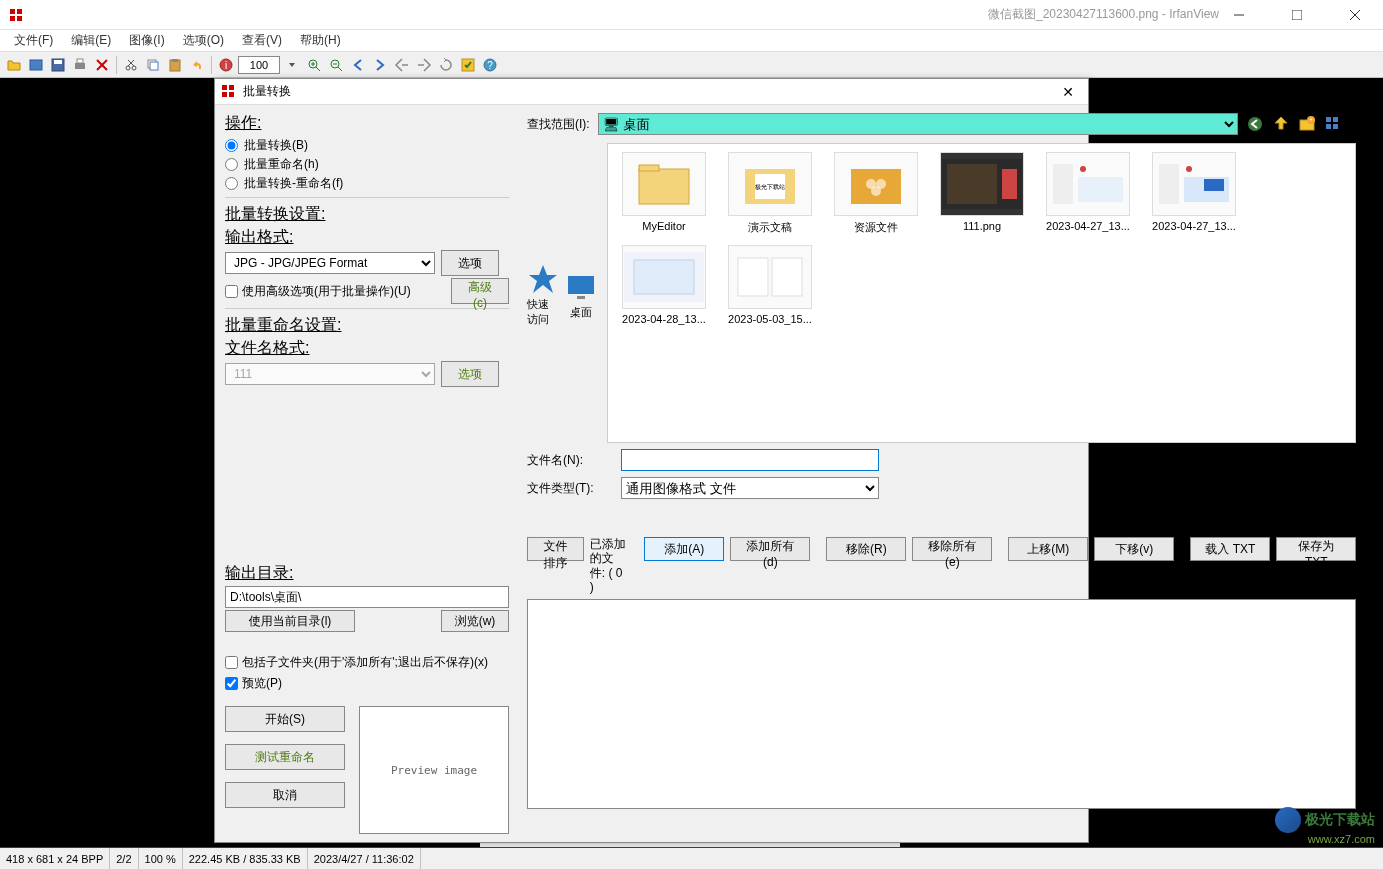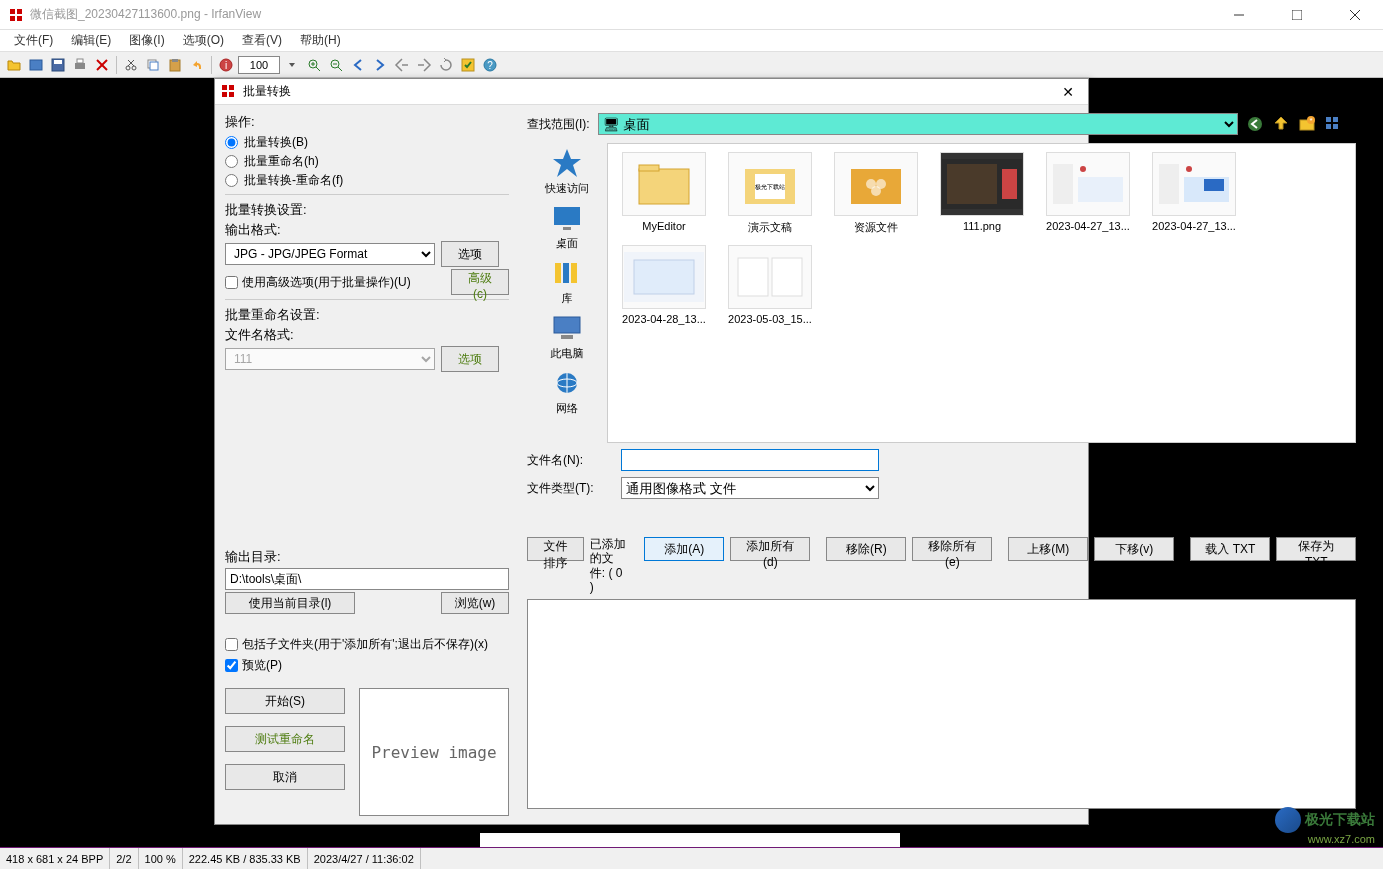--- a/index.html
+++ b/index.html
@@ -1,21 +1,21 @@
 <!DOCTYPE html>
 <html><head>
 <meta charset="utf-8">
 <style>
 * { box-sizing: border-box; margin: 0; padding: 0; }
 body { font-family: "Microsoft YaHei", "SimSun", sans-serif; font-size: 12px; background: #fff; width: 1383px; height: 869px; overflow: hidden; position: relative; }
 
 
 .titlebar { height: 30px; background: #fff; display: flex; align-items: center; padding: 0 8px; border-bottom: 1px solid #e0e0e0; }
 .titlebar .icon { width: 16px; height: 16px; margin-right: 6px; }
-.titlebar .title { flex: 1; color: #999; font-size: 12px; }
+.titlebar .title { flex: 1; color: #999; font-size: 12px; text-align: right; }
 .titlebar .winbtns { display: flex; gap: 18px; }
 .titlebar .winbtn { width: 40px; height: 28px; display: flex; align-items: center; justify-content: center; color: #666; }
 
 
 .menubar { height: 22px; display: flex; align-items: center; padding: 0 6px; gap: 2px; border-bottom: 1px solid #e0e0e0; }
 .menubar .mitem { padding: 2px 8px; color: #333; }
 
 
 .toolbar { height: 26px; background: #f0f0f0; border-bottom: 1px solid #c0c0c0; display: flex; align-items: center; padding: 0 4px; gap: 2px; }
 .toolbar .tb { width: 20px; height: 20px; display: flex; align-items: center; justify-content: center; }
@@ -31,58 +31,58 @@
 
 
 .dialog { position: absolute; left: 214px; top: 78px; width: 875px; background: #f0f0f0; border: 1px solid #888; box-shadow: 2px 2px 8px rgba(0,0,0,.3); font-family: "SimSun", sans-serif; }
 .dlg-title { height: 26px; background: #fff; display: flex; align-items: center; padding: 0 6px; border-bottom: 1px solid #ddd; }
 .dlg-title .t { flex: 1; font-size: 12px; }
 .dlg-title .close { width: 28px; text-align: center; font-size: 14px; }
 .dlg-body { display: flex; }
 .left-pane { width: 312px; padding: 8px 10px; }
 .right-pane { flex: 1; padding: 8px 10px 10px 8px; }
 
-.grp-label { font-size: 13px; margin-bottom: 2px; }
+.grp-label { font-size: 16px; margin-bottom: 2px; text-decoration: underline; }
 .radio-row { display: flex; align-items: center; gap: 4px; padding: 1px 0; font-size: 12px; }
 .radio-row input { margin: 0 2px 0 0; }
 hr.thin { border: none; border-top: 1px solid #ccc; margin: 4px 0 6px; }
 .row { display: flex; align-items: center; gap: 6px; margin: 2px 0; }
 .row select, .row input[type=text] { height: 22px; border: 1px solid #888; background: #fff; font-size: 12px; padding: 0 4px; font-family: inherit; }
 .btn { height: 22px; border: 1px solid #888; background: #e8e8e8; padding: 0 10px; font-size: 12px; font-family: inherit; }
 .btn.wide { width: 130px; }
 .btn.big { height: 26px; width: 58px; }
 .btn[disabled] { color: #4d7c0f; }
 .chk-row { display: flex; align-items: center; gap: 4px; font-size: 12px; padding: 2px 0; }
 
 
 .lookin-row { display: flex; align-items: center; gap: 8px; margin-bottom: 8px; }
 .lookin-row select { flex: 1; height: 22px; border: 1px solid #888; background: #5eead4; }
 .lookin-row .navicon { width: 18px; height: 18px; }
 .browser { display: flex; height: 300px; }
-.places { width: 80px; display: flex; flex-direction: column; align-items: center; gap: 6px; padding-top: 4px; }
+.places { width: 80px; display: flex; flex-direction: row; align-items: center; gap: 6px; padding-top: 4px; }
 .place { display: flex; flex-direction: column; align-items: center; gap: 2px; font-size: 11px; }
 .place .ico { width: 32px; height: 32px; }
 .filegrid { flex: 1; border: 1px solid #ccc; background: #fff; padding: 8px; display: flex; flex-wrap: wrap; gap: 10px; align-content: flex-start; overflow-y: scroll; }
 .fitem { width: 96px; display: flex; flex-direction: column; align-items: center; gap: 4px; }
 .fitem .thumb { width: 84px; height: 64px; border: 1px solid #ddd; background: #fafafa; display: flex; align-items: center; justify-content: center; }
 .fitem .name { font-size: 11px; text-align: center; white-space: nowrap; overflow: hidden; text-overflow: ellipsis; width: 100%; }
 
 .fn-row { display: flex; align-items: center; gap: 10px; margin-top: 6px; }
 .fn-row .lbl { width: 84px; font-size: 12px; }
 .fn-row input, .fn-row select { flex: 1; height: 22px; border: 1px solid #0078d7; background: #fff; max-width: 258px; }
 .fn-row.second input, .fn-row.second select { border-color: #888; }
 
 .btn-grid { display: flex; gap: 16px; margin-top: 10px; }
 .btn-grid .col { display: flex; flex-direction: row; gap: 6px; }
 .btn-grid .btn { width: 80px; height: 24px; }
 .btn-grid .btn.hl { border: 1px solid #0078d7; background: #e5f1fb; }
 .added-lbl { font-size: 12px; line-height: 1.2; }
 .listbox { border: 1px solid #888; background: #fff; height: 210px; margin-top: 4px; }
 
-.preview-box { border: 1px solid #888; background: #fff; width: 150px; height: 128px; display: flex; align-items: center; justify-content: center; font-size: 16px; color: #666; font-family: monospace; }
+.preview-box { border: 1px solid #888; background: #fff; width: 150px; height: 128px; display: flex; align-items: center; justify-content: center; font-size: 11px; color: #666; font-family: monospace; }
 .btns-col { display: flex; flex-direction: column; gap: 12px; }
 .btns-col .btn { width: 120px; height: 26px; }
 
 
 .watermark { position: absolute; right: 8px; bottom: 24px; display: flex; flex-direction: column; align-items: flex-end; }
 .watermark .line1 { color: #3a7a3a; font-size: 14px; font-weight: bold; display: flex; align-items: center; gap: 4px; }
 .watermark .wmicon { width: 26px; height: 26px; border-radius: 50%; background: linear-gradient(135deg,#2a6bc4,#1a4a8a); display: inline-block; position: relative; }
 .watermark .line2 { color: #7aa644; font-size: 11px; }
 
 

